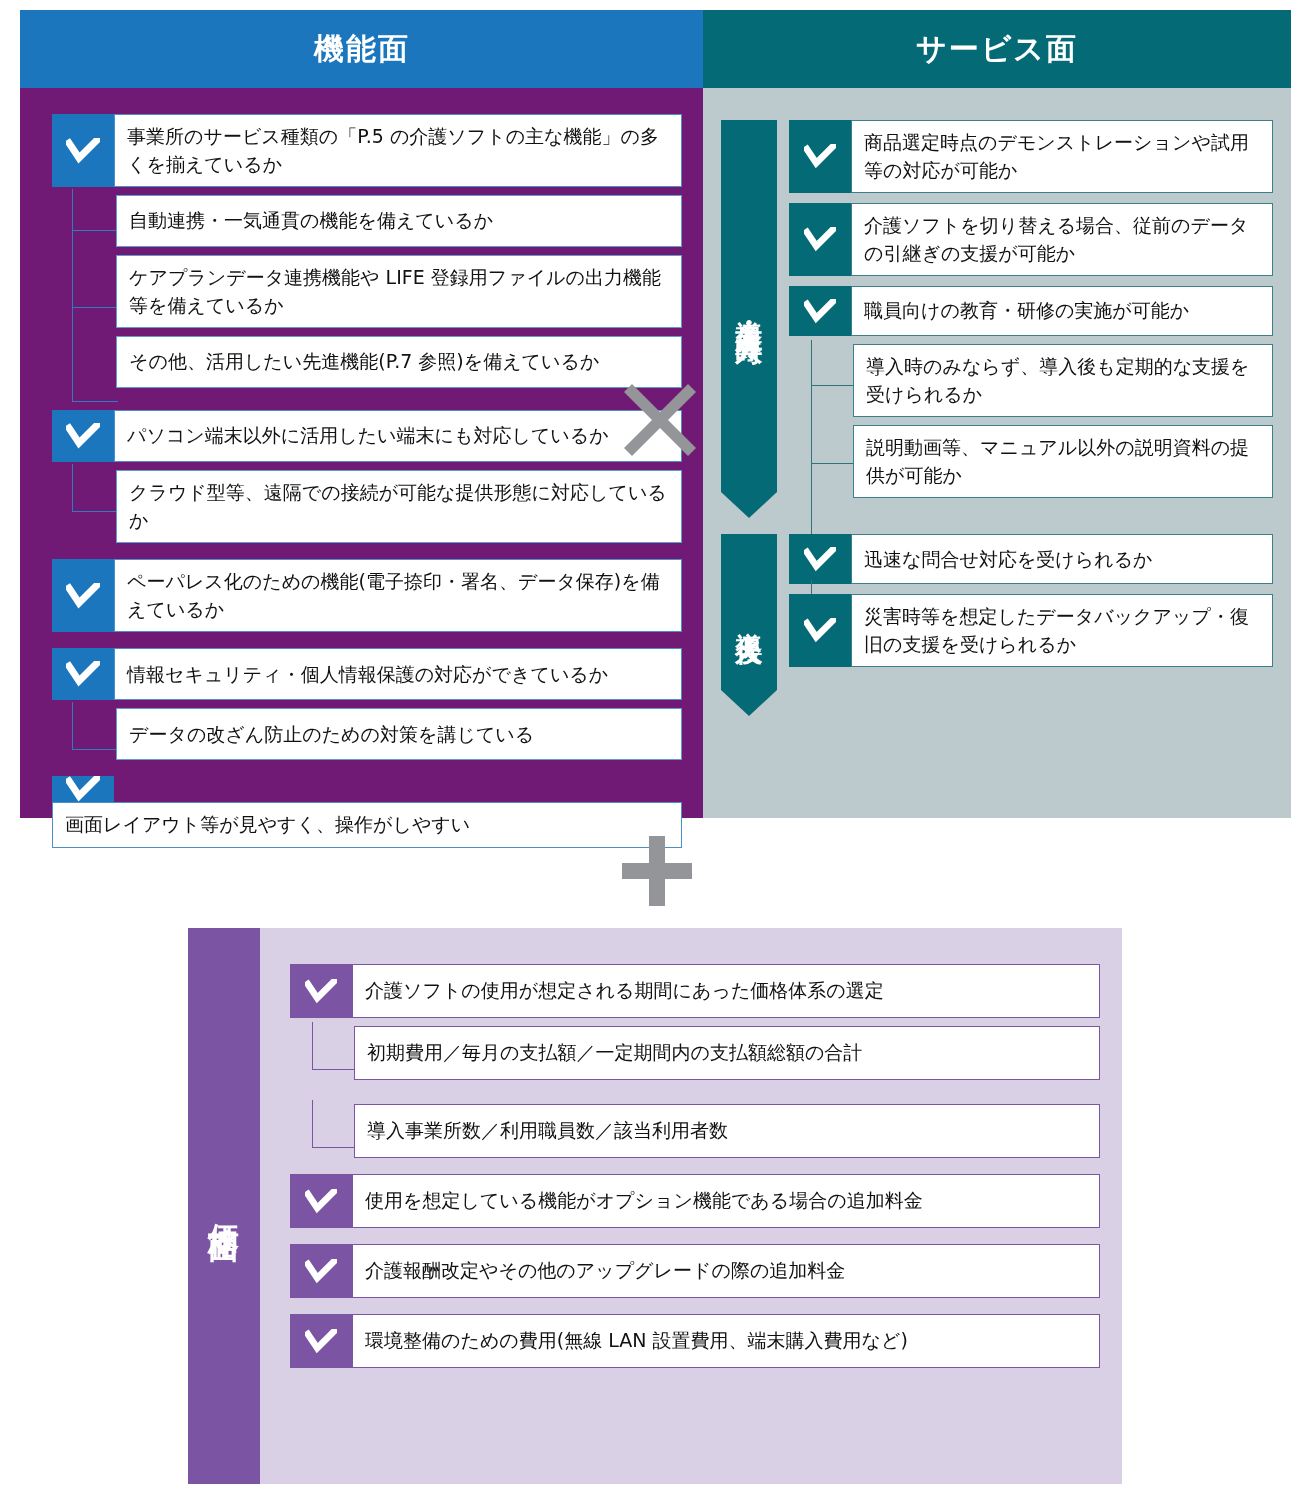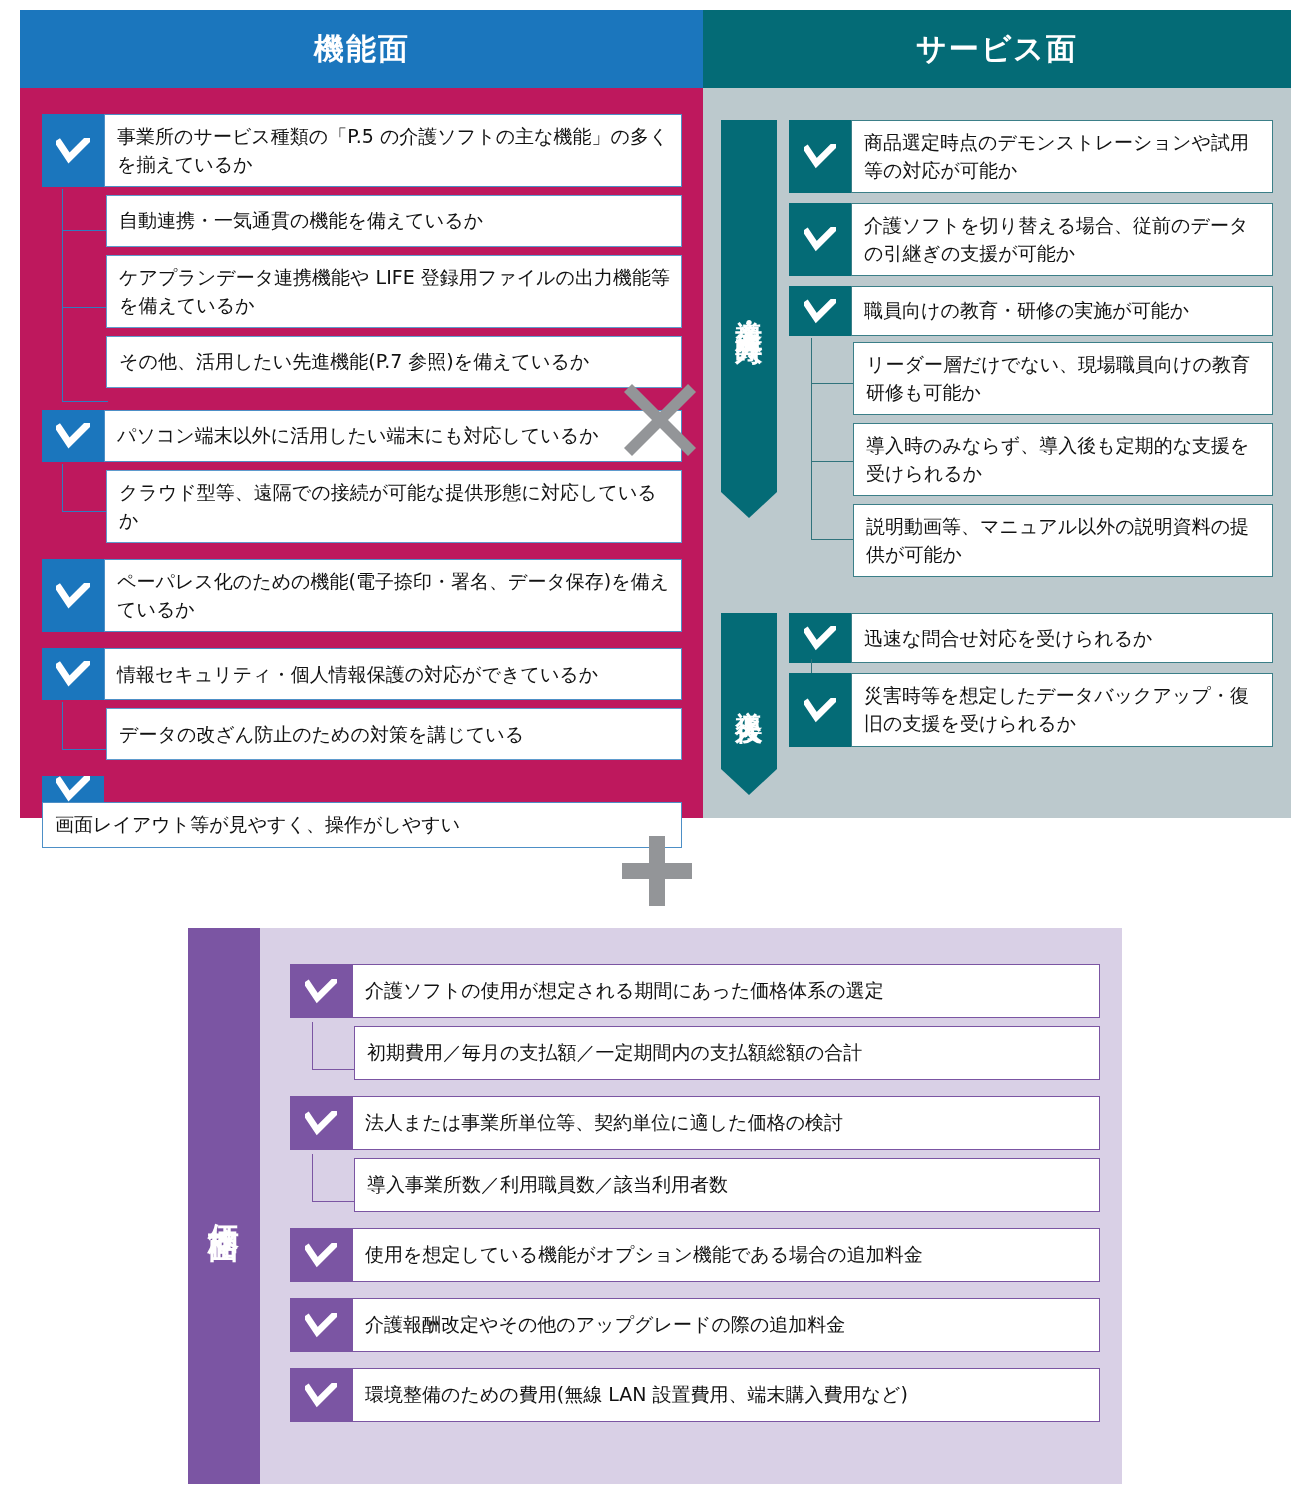--- a/index.html
+++ b/index.html
@@ -14,21 +14,21 @@
   .panel-header{
     box-sizing:border-box;width:100%;height:78px;
     display:flex;align-items:center;justify-content:center;
     color:#ffffff;font-size:30px;font-weight:700;letter-spacing:2px;
   }
   .panel-body{box-sizing:border-box;width:100%;position:relative;}
 
   
   #function-panel{left:20px;top:10px;width:684px;}
   #function-panel .panel-header{background:#1b76bd;}
-  #function-panel .panel-body{background:#be185d;padding:26px 22px 26px 22px;height:730px;}
+  #function-panel .panel-body{background:#701a75;padding:26px 22px 26px 32px;height:730px;}
 
   
   #service-panel{left:703px;top:10px;width:588px;}
   #service-panel .panel-header{background:#046b76;}
   #service-panel .panel-body{background:#bcc9cd;padding:32px 18px 22px 18px;height:730px;}
 
   
   #price-panel{left:188px;top:928px;width:934px;}
   #price-panel .panel-body{background:#d9d0e6;height:556px;padding:0;}
 
@@ -257,23 +257,20 @@
                 <path d="M3 5 L13 20 L31 2" stroke="#ffffff" stroke-width="7" fill="none" stroke-linecap="square"></path>
               </svg>
           </div>
           <div class="txt-box">職員向けの教育・研修の実施が可能か</div>
         </div>
 
         <div style="position:relative;padding-left:64px;">
           <div class="elbow" style="left:22px;top:-4px;width:44px;height:46px;"></div>
           <div class="elbow" style="left:22px;top:-4px;width:44px;height:124px;"></div>
           <div class="elbow" style="left:22px;top:-4px;width:44px;height:202px;"></div>
-          <div class="row sub t-teal" style="margin-top:6px;min-height:58px;">
-            <div class="txt-box">リーダー層だけでない、現場職員向けの教育研修も可能か</div>
-          </div>
           <div class="row sub t-teal" style="margin-top:8px;min-height:58px;">
             <div class="txt-box">導入時のみならず、導入後も定期的な支援を受けられるか</div>
           </div>
           <div class="row sub t-teal" style="margin-top:8px;min-height:58px;">
             <div class="txt-box">説明動画等、マニュアル以外の説明資料の提供が可能か</div>
           </div>
         </div>
 
       </div>
     </div>
@@ -343,28 +340,20 @@
 
         <div style="position:relative;padding-left:64px;">
           <div class="elbow" style="left:22px;top:-4px;width:44px;height:48px;"></div>
           <div class="row sub t-purple" style="margin-top:8px;min-height:54px;">
             <div class="txt-box">初期費用／毎月の支払額／一定期間内の支払額総額の合計</div>
           </div>
         </div>
 
         <div class="gap-m"></div>
 
-        <div class="row t-purple" style="min-height:54px;">
-          <div class="check-box">
-            <svg width="32" height="25" viewBox="0 0 34 26">
-                <path d="M3 5 L13 20 L31 2" stroke="#ffffff" stroke-width="7" fill="none" stroke-linecap="square"></path>
-              </svg>
-          </div>
-          <div class="txt-box">法人または事業所単位等、契約単位に適した価格の検討</div>
-        </div>
 
         <div style="position:relative;padding-left:64px;">
           <div class="elbow" style="left:22px;top:-4px;width:44px;height:48px;"></div>
           <div class="row sub t-purple" style="margin-top:8px;min-height:54px;">
             <div class="txt-box">導入事業所数／利用職員数／該当利用者数</div>
           </div>
         </div>
 
         <div class="gap-m"></div>
 

